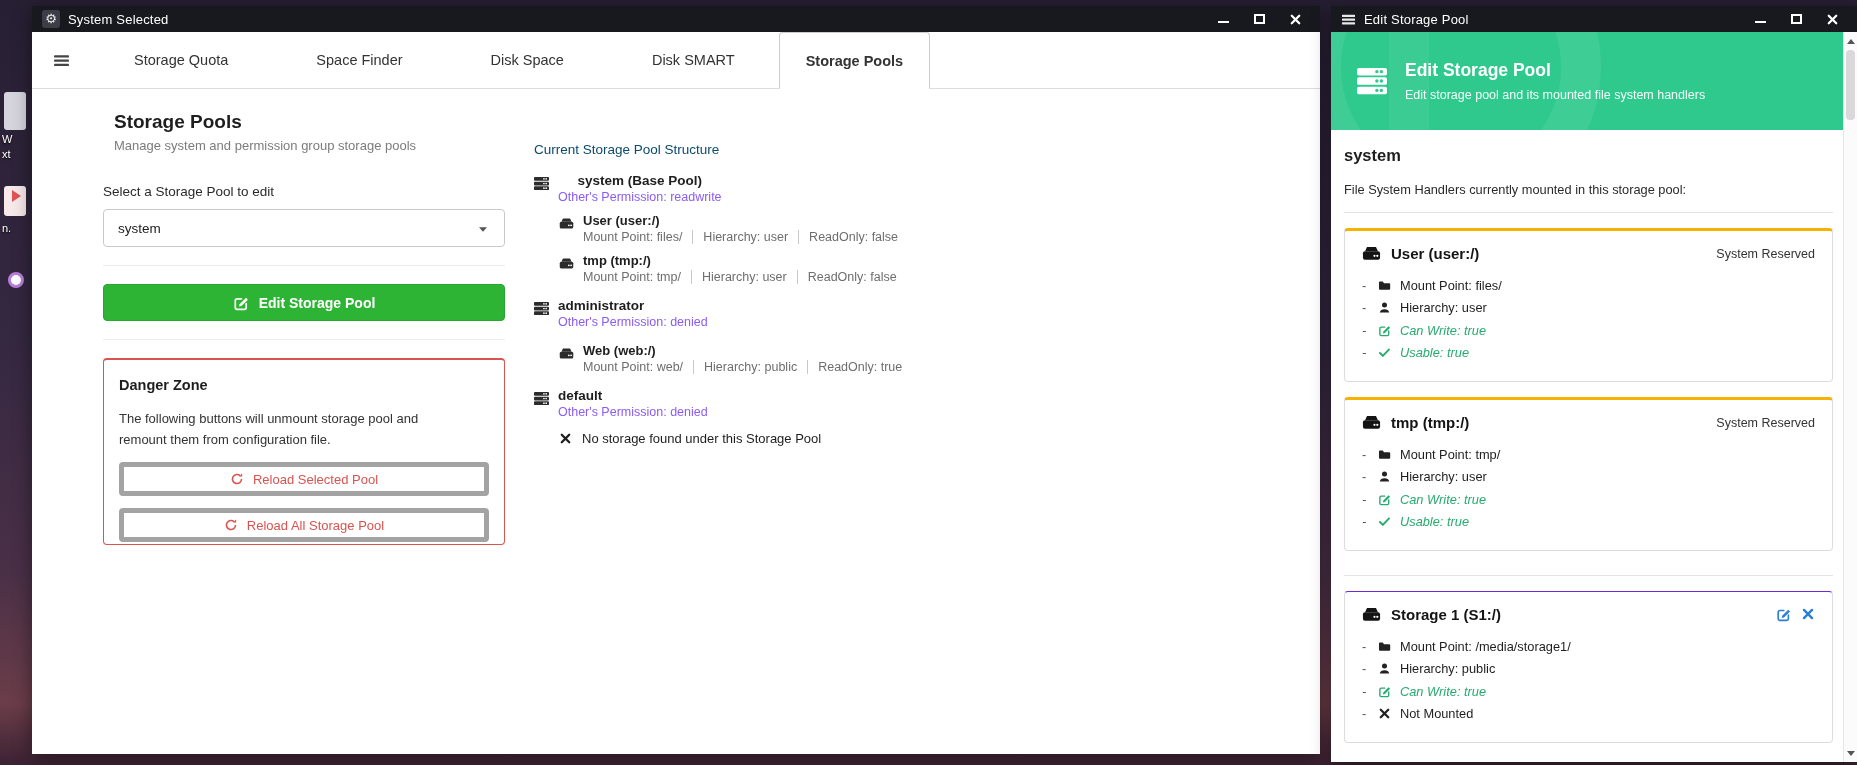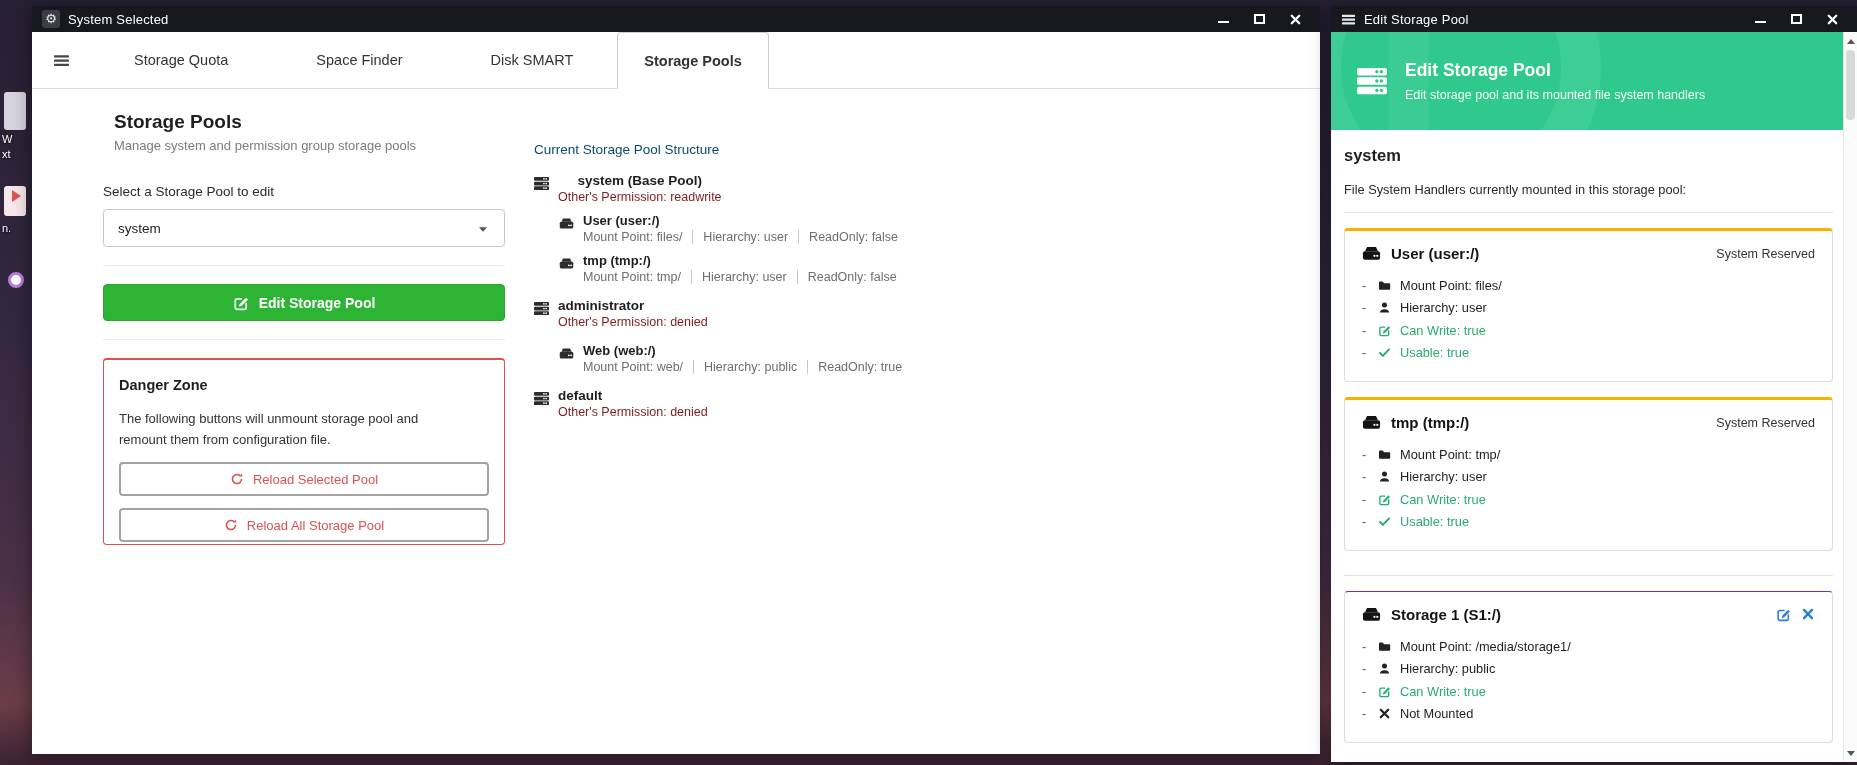--- a/index.html
+++ b/index.html
@@ -41,30 +41,30 @@
   .page-title { font-size:19px; font-weight:bold; margin-left:11px; color:#1e1e1e; }
   .page-sub { font-size:13px; color:#7c7c7c; margin:5px 0 0 11px; }
   .sel-label { margin-top:31px; font-size:13.5px; color:#2a2a2a; }
   .select { margin-top:10px; height:38px; border:1px solid #c9c9c9; border-radius:4px; display:flex; align-items:center; padding:0 14px; font-size:13.5px; cursor:pointer; background:#fff; }
   .select .caret { margin-left:auto; color:#555; }
   hr.sep { border:none; border-top:1px solid #ececec; margin:18px 0; }
   .btn-green { width:100%; height:37px; background:#2eb434; border:1px solid #29a52f; border-radius:4px; color:#fff; font-weight:bold; font-size:14px; display:flex; align-items:center; justify-content:center; gap:10px; cursor:pointer; font-family:inherit; }
   .danger-card { margin-top:16px; border:1px solid #d9534f; border-top-width:2px; border-radius:4px; padding:17px 15px 2px; background:#fff; }
   .danger-title { font-size:14.5px; font-weight:bold; color:#1e1e1e; }
   .danger-text { margin-top:15px; font-size:13px; color:#333; line-height:21px; max-width:340px; }
-  .btn-red { width:100%; height:34px; margin-top:12px; background:#fff; border:2px solid #a3a3a3; border-radius:4px; color:#d9534f; font-size:13px; display:flex; align-items:center; justify-content:center; gap:9px; cursor:pointer; font-family:inherit; }
+  .btn-red { width:100%; height:34px; margin-top:12px; background:#fff; border:5px solid #a3a3a3; border-radius:4px; color:#d9534f; font-size:13px; display:flex; align-items:center; justify-content:center; gap:9px; cursor:pointer; font-family:inherit; }
 
   .col-mid { position:absolute; left:502px; top:22px; width:600px; }
   .struct-title { margin-top:31px; font-size:13.5px; color:#0c4a6e; }
   .tree { margin-top:16px; }
   .pool { display:flex; gap:9px; margin-top:14px; }
   .pool:first-child { margin-top:16px;text-align:center; }
   .pool-ic { color:#2c2c2c; margin-top:1px; }
   .pool-name { font-size:13.5px; font-weight:bold; color:#1e1e1e; }
-  .pool-perm { font-size:12.5px; color:#7f1d1d; margin-top:2px; }
+  .pool-perm { font-size:12.5px; color:#8b5cf6; margin-top:2px; }
   .children { margin-left:25px; }
   .child { display:flex; gap:9px; margin-top:9px; }
   .child-name { font-size:13px; font-weight:bold; color:#1e1e1e; }
   .child-meta { font-size:12.5px; color:#6e6e6e; margin-top:2px; display:flex; }
   .child-meta span + span { border-left:1px solid #c9c9c9; margin-left:10px; padding-left:10px; }
   .empty-row { display:flex; gap:10px; margin-left:25px; margin-top:12px; align-items:center; font-size:13px; color:#1e1e1e; }
 
   
   #win-edit { left:1331px; top:6px; width:526px; height:756px; }
   .banner { position:relative; height:98px; background:#2fc98e; color:#fff; overflow:hidden; }
@@ -82,21 +82,21 @@
   .card.dark { border-top:1px solid #6d28d9; }
   .card-head { display:flex; align-items:center; gap:10px; }
   .card-name { font-size:15px; font-weight:bold; color:#141414; }
   .card-badge { margin-left:auto; font-size:12.5px; color:#333; }
   .card-actions { margin-left:auto; display:flex; gap:10px; color:#2a7fd6; }
   .card-actions .act { cursor:pointer; display:flex; }
   .c-items { margin-top:11px; }
   .c-item { display:flex; align-items:center; gap:9px; height:22.5px; font-size:12.8px; color:#1e1e1e; }
   .c-item::before { content:"-"; color:#555; width:7px; }
   .c-item .ic { color:#222; }
-  .c-item.ok { color:#27ab6e; }
+  .c-item.ok { color:#27ab6e;font-style:italic; }
   .c-item.ok .ic { color:#27ab6e; }
 
   
   .scrollbar { position:absolute; right:0; top:26px; bottom:0; width:14px; background:#fbfbfb; border-left:1px solid #e6e6e6; }
   .sb-arrow { position:absolute; left:0; width:13px; height:14px; display:flex; align-items:center; justify-content:center; cursor:pointer; }
   .sb-up { top:2px; } .sb-down { bottom:2px; }
   .tri-up { width:0;height:0;border-left:4px solid transparent;border-right:4px solid transparent;border-bottom:5px solid #555; }
   .tri-down { width:0;height:0;border-left:4px solid transparent;border-right:4px solid transparent;border-top:5px solid #555; }
   .sb-thumb { position:absolute; left:2px; top:18px; width:9px; height:70px; background:#d9d9d9; border-radius:4px; }
 </style>
@@ -184,20 +184,21 @@
   </div>
 
   <div class="tabbar">
     <span class="hamburger">
         <svg class="ic" width="17" height="17" fill="currentColor">
           <use href="#i-list"></use>
         </svg>
       </span>
     <span class="tab">Storage Quota</span>
     <span class="tab">Space Finder</span>
+    <span class="tab">Disk Space</span>
     <span class="tab">Disk SMART</span>
     <span class="tab active">Storage Pools</span>
   </div>
 
   <div class="content">
 
     <div class="col-left">
       <div class="page-title">Storage Pools</div>
       <div class="page-sub">Manage system and permission group storage pools</div>
 
@@ -307,20 +308,26 @@
 
         <div class="pool">
           <span class="pool-ic"><svg class="ic" width="15" height="15" fill="currentColor">
                 <use href="#i-server"></use>
               </svg></span>
           <div>
             <div class="pool-name">default</div>
             <div class="pool-perm">Other's Permission: denied</div>
           </div>
         </div>
+        <div class="empty-row">
+          <svg class="ic" width="13" height="13" fill="currentColor" style="color:#1e1e1e">
+              <use href="#i-x"></use>
+            </svg>
+          <span>No storage found under this Storage Pool</span>
+        </div>
 
       </div>
     </div>
   </div>
 </div>
 
 <div class="window" id="win-edit">
   <div class="titlebar">
     <span style="color:#e8e8e8"><svg class="ic" width="15" height="15" fill="currentColor">
           <use href="#i-list"></use>

